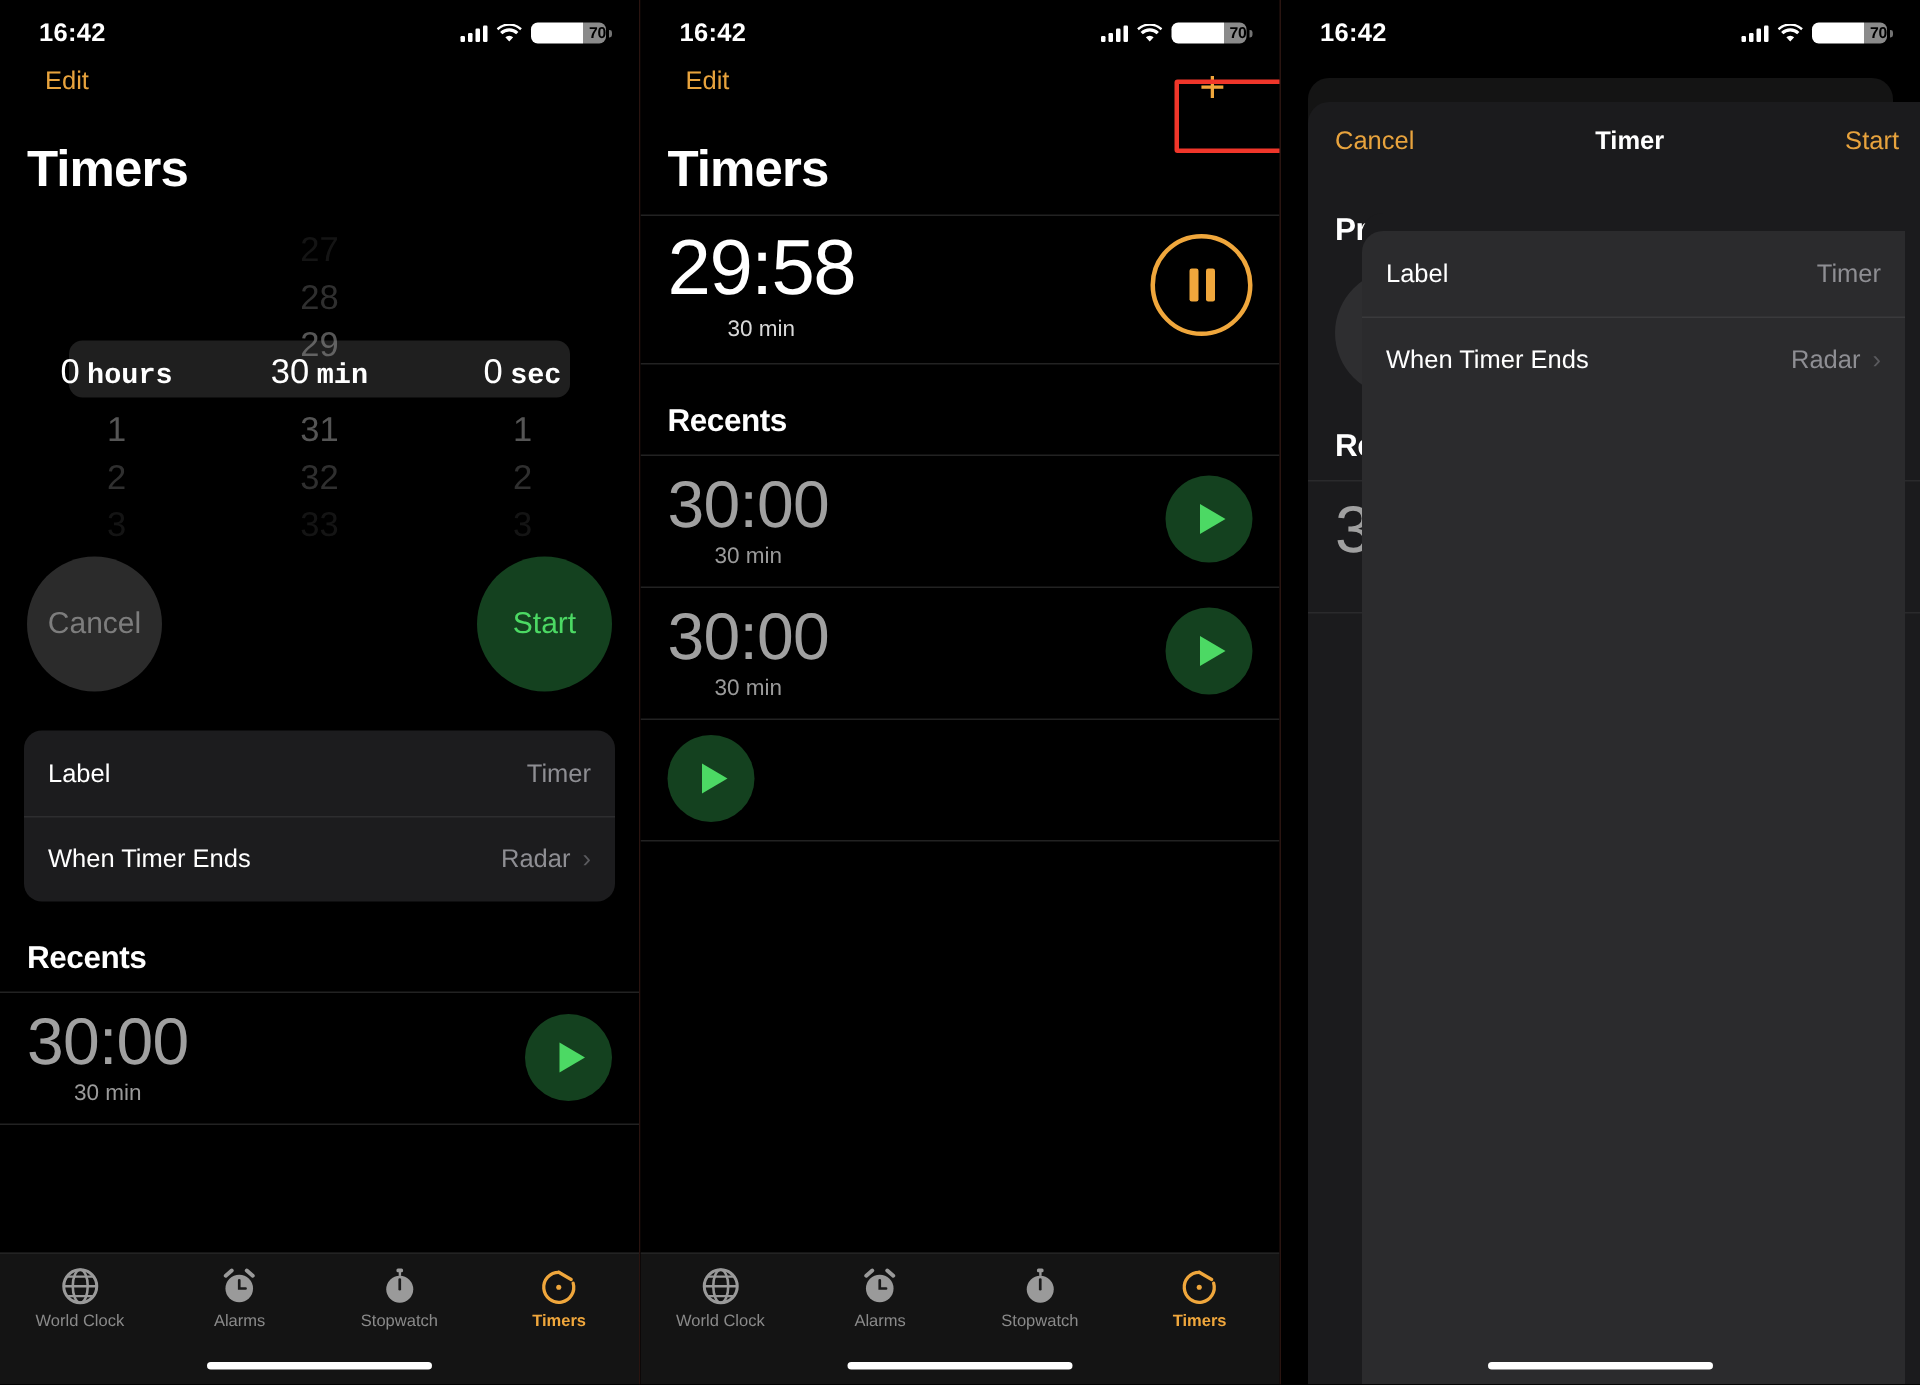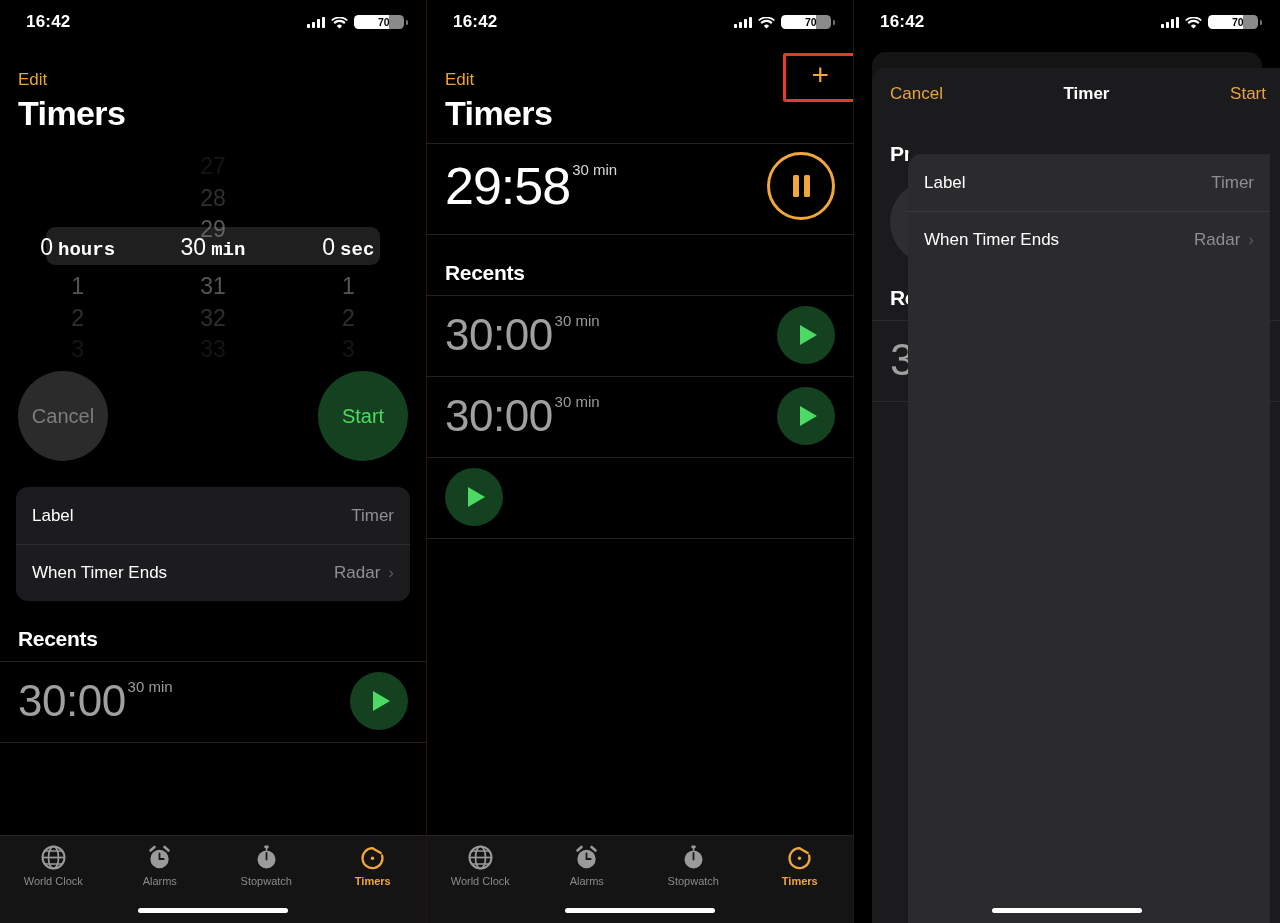--- a/index.html
+++ b/index.html
@@ -32,34 +32,34 @@
   .bars { display: flex; align-items: flex-end; gap: 1.7px; height: 12px; }
   .bars i { display: block; width: 3.2px; background: #fff; border-radius: .8px; }
   .bars i:nth-child(1){ height: 4px; }
   .bars i:nth-child(2){ height: 6.5px; }
   .bars i:nth-child(3){ height: 9px; }
   .bars i:nth-child(4){ height: 11.5px; }
   .wifi { width: 17px; height: 13px; position: relative; }
   .batt {
     width: 50px; height: 14px; border-radius: 4.5px;
     background: #fff; position: relative;
-    display: flex; align-items: center; justify-content: flex-start; padding-left: 24px;
+    display: flex; align-items: center; justify-content: flex-end; padding-left: 24px;
   }
   .batt::after {
     content: ""; position: absolute; right: -4px; top: 4.5px;
     width: 2.4px; height: 5px; border-radius: 0 1.6px 1.6px 0;
     background: rgba(255,255,255,.45);
   }
   .batt span { color: #000; font-size: 10.5px; font-weight: 700; letter-spacing: -.2px; }
   .batt.half { background: linear-gradient(90deg,#fff 0 70%, #8a8a8a 70% 100%); }
 
   
   .navbar {
-    height: 46px; display: flex; align-items: flex-end; justify-content: space-between;
-    padding: 0 18px; position: relative;
+    height: 46px; display: flex; align-items: flex-start; justify-content: space-between;
+    padding: 0 30px; position: relative;
   }
   .nav-edit { color: #e8a33d; font-size: 17px; }
   .nav-plus {
     color: #f0a73c; font-size: 30px; font-weight: 300; line-height: 1;
     padding: 0 6px; position: relative;
   }
   .hl-box {
     position: absolute; border: 3px solid #f0362a; border-radius: 2px;
     pointer-events: none; z-index: 30;
   }
@@ -121,21 +121,21 @@
   .sec-title {
     color: #fff; font-size: 21px; font-weight: 700; letter-spacing: -.3px;
     padding: 26px 18px 10px 18px;
   }
   .rec-list { border-top: 1px solid #222; }
   .rec-row {
     display: flex; align-items: center; justify-content: space-between;
     padding: 10px 18px 12px 18px;
     border-bottom: 1px solid #222;
   }
-  .rec-left { display: flex; flex-direction: row; gap: 2px; text-align: center; }
+  .rec-left { display: flex; flex-direction: column; gap: 2px; text-align: center; }
   .rec-time { color: #a0a0a0; font-size: 44px; font-weight: 200; letter-spacing: -.5px; line-height: 1.05; }
   .rec-sub  { color: #9a9a9a; font-size: 15px; }
   .playbtn {
     width: 58px; height: 58px; border-radius: 50%;
     background: #14411f; display: flex; align-items: center; justify-content: center;
     flex: none;
   }
   .tri {
     width: 0; height: 0; margin-left: 4px;
     border-left: 17px solid #4cd964;

